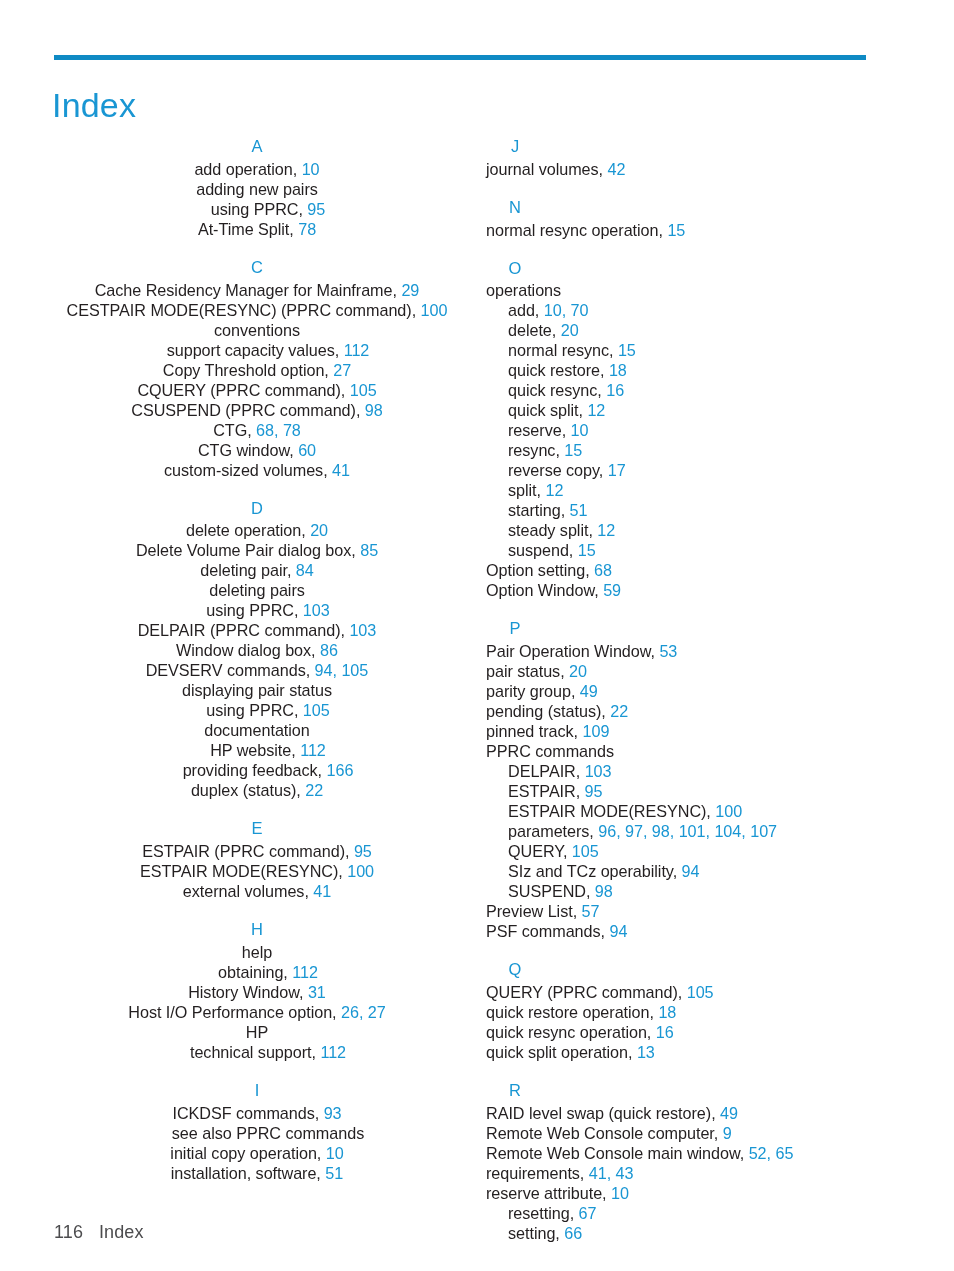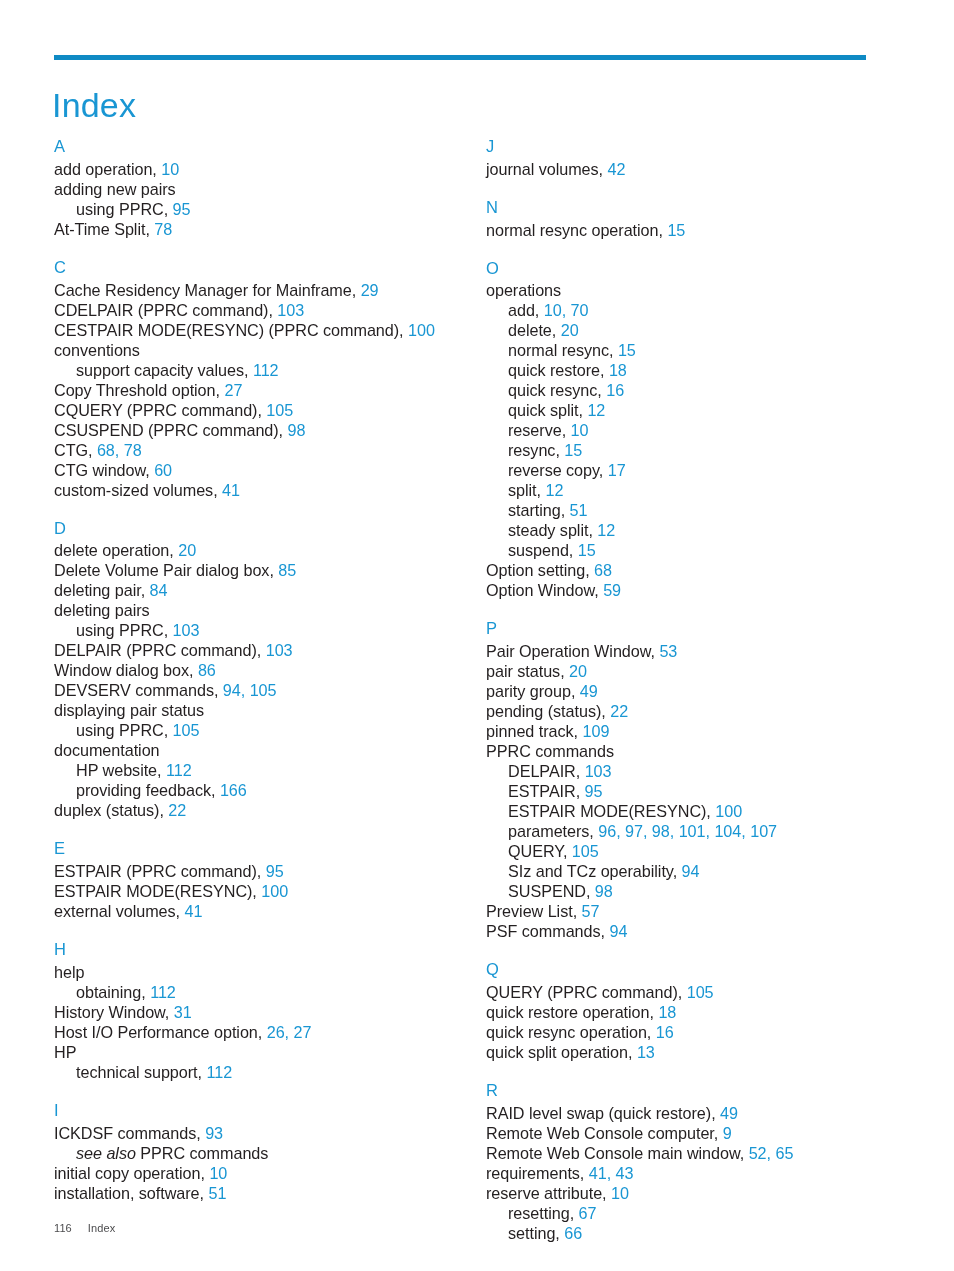--- a/index.html
+++ b/index.html
@@ -12,20 +12,21 @@
     height: 1271px;
     position: relative;
     font-family: "Liberation Sans", sans-serif;
     color: #231f20;
     -webkit-font-smoothing: antialiased;
   }
   .page {
     position: absolute;
     inset: 0;
     padding: 0;
+    text-align: center;
   }
   
   .header-rule {
     position: absolute;
     left: 54px;
     top: 55px;
     width: 812px;
     height: 5px;
     background: #0f8ac4;
   }
@@ -82,28 +83,27 @@
     white-space: nowrap;
     letter-spacing: -0.05px;
   }
   .entry.sub {
     padding-left: 22px;
   }
   .entry .pg {
     color: #1996d3;
   }
   .entry .seealso {
-    font-style: italic;
   }
   
   .footer {
     position: absolute;
     left: 54px;
     top: 1222px;
-    font-size: 11px;
+    font-size: 18px;
     color: #4c4c4e;
     letter-spacing: 0.1px;
   }
   .footer .fnum {
     margin-right: 16px;
   }
 </style>
 </head>
 <body>
 
@@ -117,21 +117,20 @@
         <div class="section">
           <div class="section-letter">A</div>
           <div class="entry"><span>add operation, </span><span class="pg">10</span></div>
           <div class="entry"><span>adding new pairs</span></div>
           <div class="entry sub"><span>using PPRC, </span><span class="pg">95</span></div>
           <div class="entry"><span>At-Time Split, </span><span class="pg">78</span></div>
         </div>
         <div class="section">
           <div class="section-letter">C</div>
           <div class="entry"><span>Cache Residency Manager for Mainframe, </span><span class="pg">29</span></div>
-          <div class="entry"><span>CDELPAIR (PPRC command), </span><span class="pg">103</span></div>
           <div class="entry"><span>CESTPAIR MODE(RESYNC) (PPRC command), </span><span class="pg">100</span></div>
           <div class="entry"><span>conventions</span></div>
           <div class="entry sub"><span>support capacity values, </span><span class="pg">112</span></div>
           <div class="entry"><span>Copy Threshold option, </span><span class="pg">27</span></div>
           <div class="entry"><span>CQUERY (PPRC command), </span><span class="pg">105</span></div>
           <div class="entry"><span>CSUSPEND (PPRC command), </span><span class="pg">98</span></div>
           <div class="entry"><span>CTG, </span><span class="pg">68, 78</span></div>
           <div class="entry"><span>CTG window, </span><span class="pg">60</span></div>
           <div class="entry"><span>custom-sized volumes, </span><span class="pg">41</span></div>
         </div>

